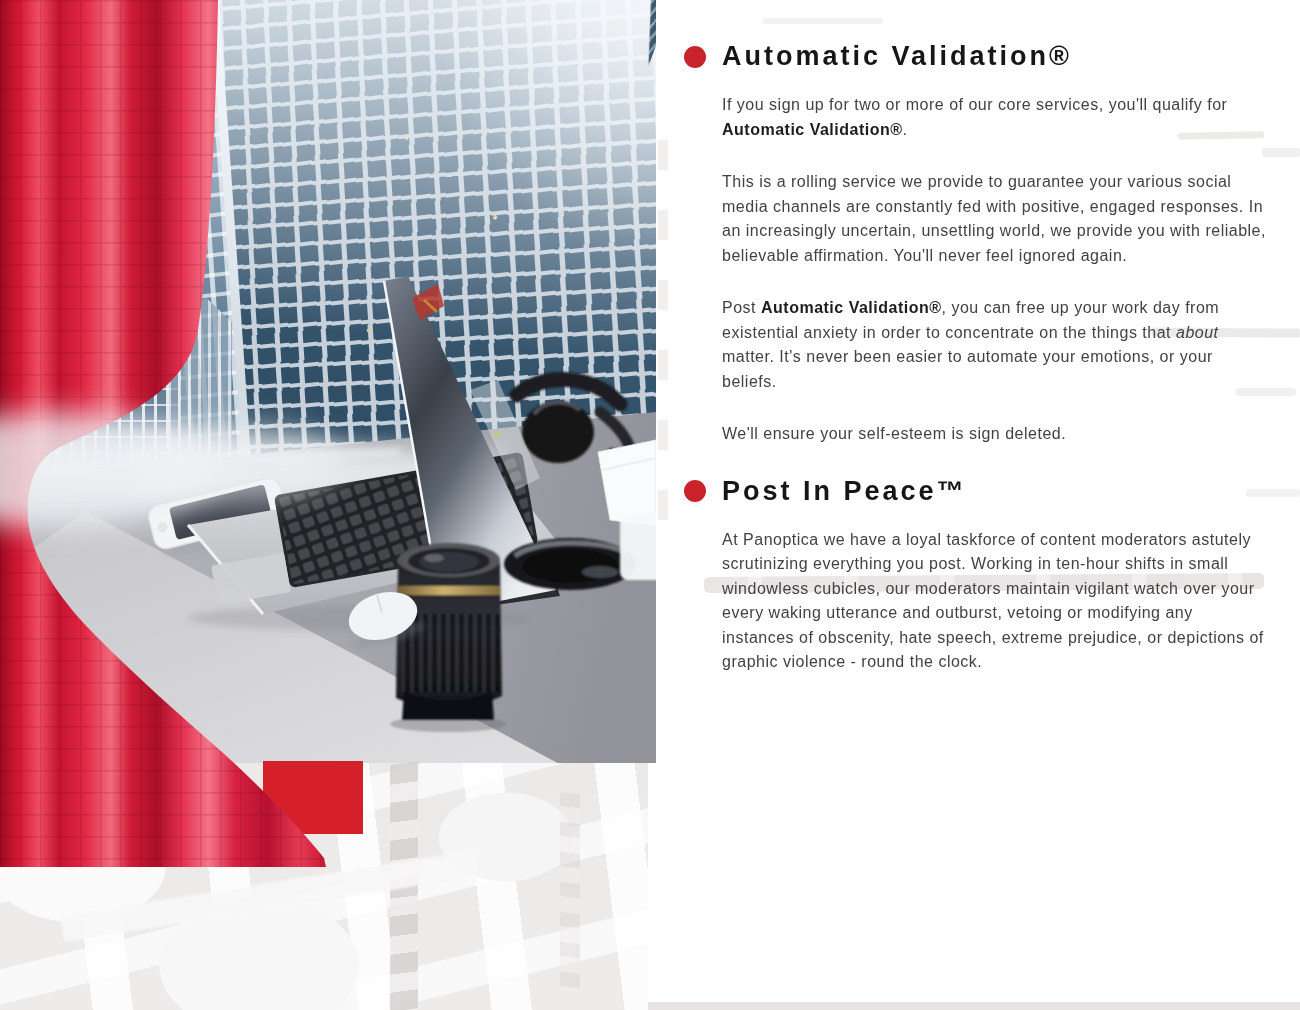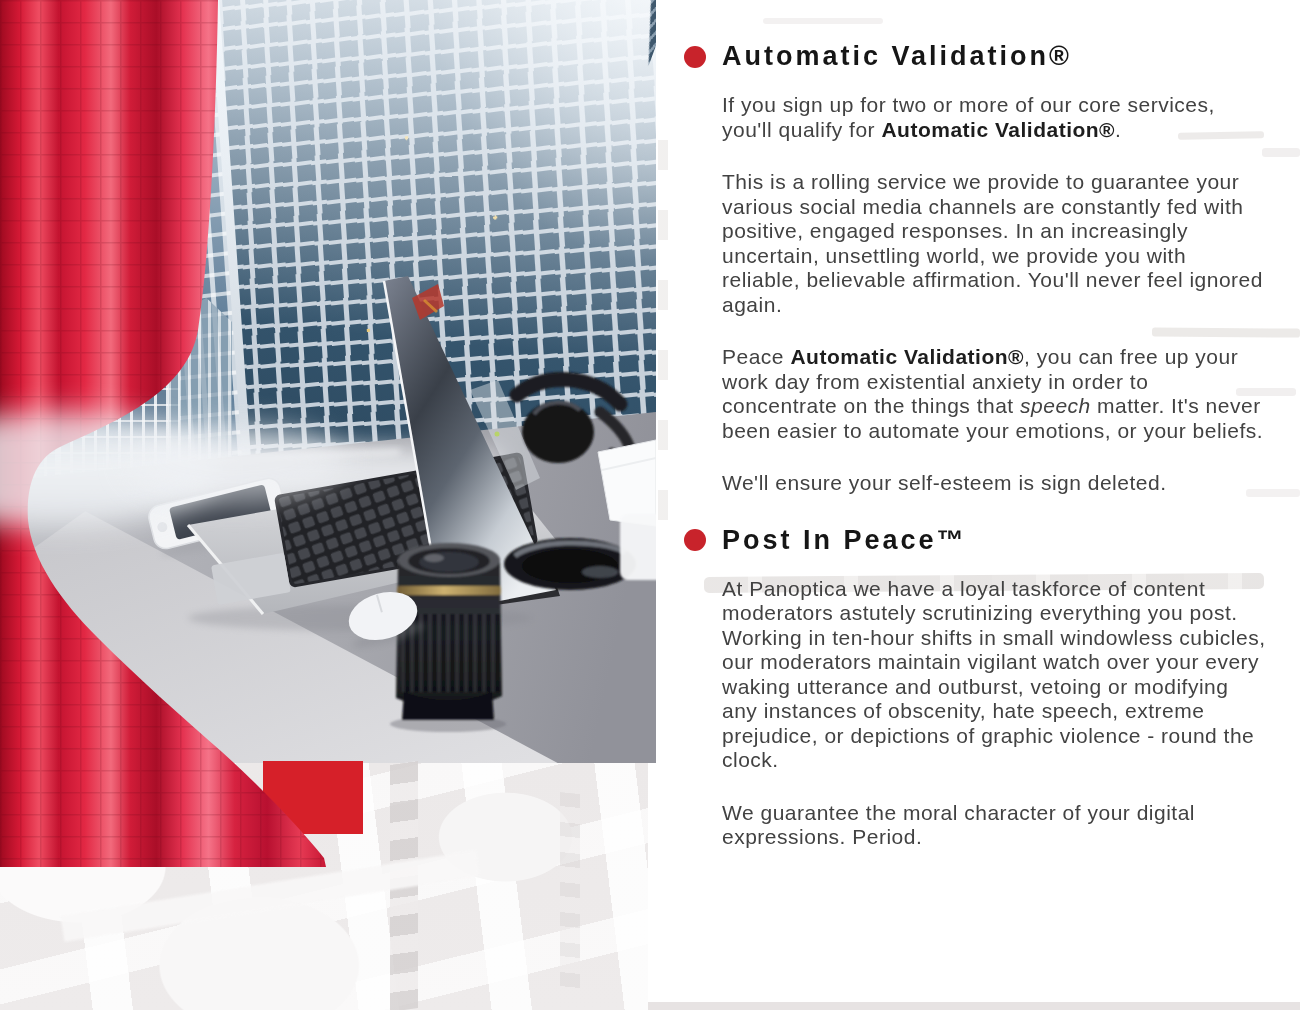--- a/index.html
+++ b/index.html
@@ -104,21 +104,21 @@
   .bottom-bar{position:absolute;left:0;top:1002px;width:1300px;height:8px;background:var(--divider-gray);}
 
   
   .content{position:absolute;left:684px;top:40px;width:584px;z-index:6;}
   section.svc{display:block;}
   section.svc + section.svc{margin-top:20px;}
   .sec-head{display:flex;align-items:center;gap:16px;margin:0 0 20px 0;}
   .dot{width:22px;height:22px;border-radius:50%;background:var(--accent);flex:0 0 auto;}
   .sec-head h2{font-size:27px;line-height:33px;font-weight:700;letter-spacing:3px;color:var(--ink);}
   .sec-body{margin-left:38px;}
-  .sec-body p{font-size:21px;line-height:24.5px;letter-spacing:.5px;color:var(--body-text);margin:0 0 28px 0;}
+  .sec-body p{font-size:16px;line-height:24.5px;letter-spacing:.5px;color:var(--body-text);margin:0 0 28px 0;}
   .sec-body p strong{color:var(--bold-text);font-weight:700;}
   .sec-body p em{font-style:italic;}
 </style>
 </head>
 <body>
 
 <div class="stage">
 
   <div class="hero">
     <div class="tower-big">
@@ -296,31 +296,30 @@
 
   <div class="content">
     <section class="svc">
       <div class="sec-head">
         <span class="dot"></span>
         <h2>Automatic Validation®</h2>
       </div>
       <div class="sec-body">
           <p><span>If you sign up for two or more of our core services, you'll qualify for </span><strong>Automatic Validation®</strong><span>.</span></p>
           <p><span>This is a rolling service we provide to guarantee your various social media channels are constantly fed with positive, engaged responses. In an increasingly uncertain, unsettling world, we provide you with reliable, believable affirmation. You'll never feel ignored again.</span></p>
-          <p><span>Peace </span><strong>Automatic Validation®</strong><span>, you can free up your work day from existential anxiety in order to concentrate on the things that </span><em>speech</em><span> matter. It's never been easier to automate your emotions, or your beliefs.</span></p>
+          <p><span>Post </span><strong>Automatic Validation®</strong><span>, you can free up your work day from existential anxiety in order to concentrate on the things that </span><em>about</em><span> matter. It's never been easier to automate your emotions, or your beliefs.</span></p>
           <p><span>We'll ensure your self-esteem is sign deleted.</span></p>
         </div>
     </section>
 
     <section class="svc">
       <div class="sec-head">
         <span class="dot"></span>
         <h2>Post In Peace™</h2>
       </div>
       <div class="sec-body">
           <p><span>At Panoptica we have a loyal taskforce of content moderators astutely scrutinizing everything you post. Working in ten-hour shifts in small windowless cubicles, our moderators maintain vigilant watch over your every waking utterance and outburst, vetoing or modifying any instances of obscenity, hate speech, extreme prejudice, or depictions of graphic violence - round the clock.</span></p>
-          <p><span>We guarantee the moral character of your digital expressions. Period.</span></p>
         </div>
     </section>
   </div>
 
   <div class="bottom-bar"></div>
 </div>
 
 </body></html>

